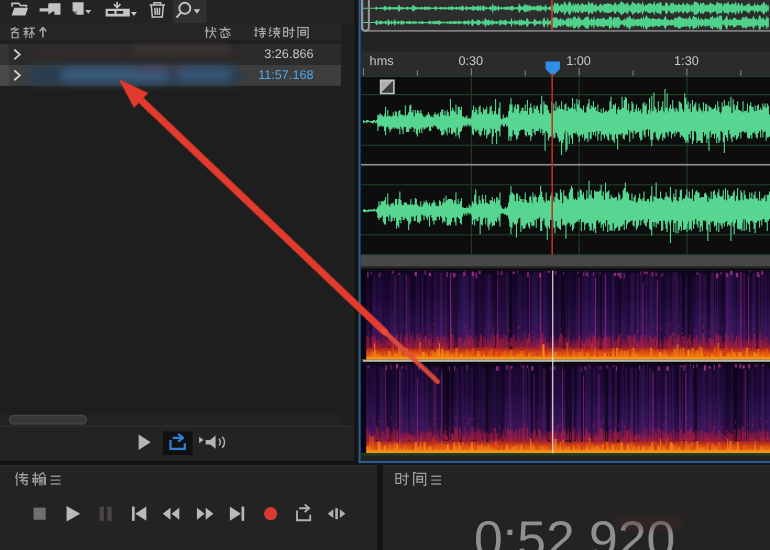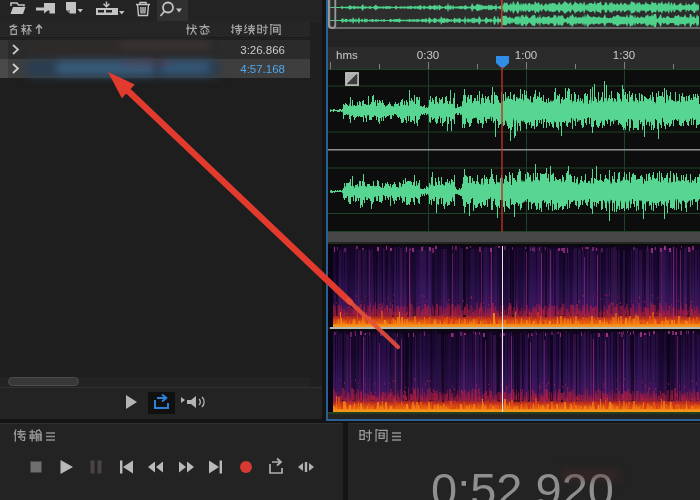--- a/index.html
+++ b/index.html
@@ -130,21 +130,21 @@
 <div class="abs" style="left:120px;top:41px;width:90px;height:8px;background:#3a3432;border-radius:4px;filter:blur(3px)"></div>
 <div class="abs" style="left:217px;top:44px;width:68px;height:12px;color:#c9c9c9;font-size:11.5px;text-align:right;line-height:12px">3:26.866</div>
 <div class="abs" style="left:0;top:59px;width:310px;height:19px;background:#3e3e3e"></div>
 <div class="abs" style="left:0;top:59px;width:8px;height:19px;background:#4a4a4a"></div>
 <svg style="position:absolute;left:9px;top:62px" width="12" height="13" viewBox="0 0 12 13">
     <path d="M4,2 L9,6.5 L4,11" stroke="#d5d5d5" stroke-width="1.7" fill="none"></path>
   </svg>
 <div class="abs" style="left:25px;top:60px;width:195px;height:17px;background:#293e52;border-radius:8px;filter:blur(4px)"></div>
 <div class="abs" style="left:55px;top:62px;width:100px;height:12px;background:#3a5d7e;border-radius:6px;filter:blur(4px)"></div>
 <div class="abs" style="left:160px;top:62px;width:50px;height:11px;background:#375a7c;border-radius:5px;filter:blur(4px)"></div>
-<div class="abs" style="left:217px;top:63px;width:68px;height:12px;color:#4fa7ef;font-size:11.5px;text-align:right;line-height:12px">4:57.168</div>
+<div class="abs" style="left:217px;top:63px;width:68px;height:12px;color:#4fa7ef;font-size:11.5px;text-align:right;line-height:12px">11:57.168</div>
 <div class="abs" style="left:8px;top:377px;width:71px;height:9px;border:1px solid #4d4d4d;background:#383838;border-radius:4.5px"></div>
 <div class="abs" style="left:0;top:387px;width:322px;height:1px;background:#303030"></div>
 <svg style="position:absolute;left:118px;top:392px" width="100" height="22" viewBox="0 0 100 22">
     <path d="M8,3 L8,17 L19,10 Z" fill="#b5b5b5"></path>
     <rect x="30" y="0" width="27" height="22" fill="#101010"></rect>
     <g stroke="#2f80d8" stroke-width="2" fill="none">
       <path d="M37,8 L37,16 L50,16 L50,11"></path>
       <path d="M39,6 L47,6 M44,2.5 L48.5,6 L44,9.5" stroke-linejoin="round"></path>
     </g>
     <path d="M63,5 L67,8 L63,11 Z" fill="#b5b5b5"></path>

